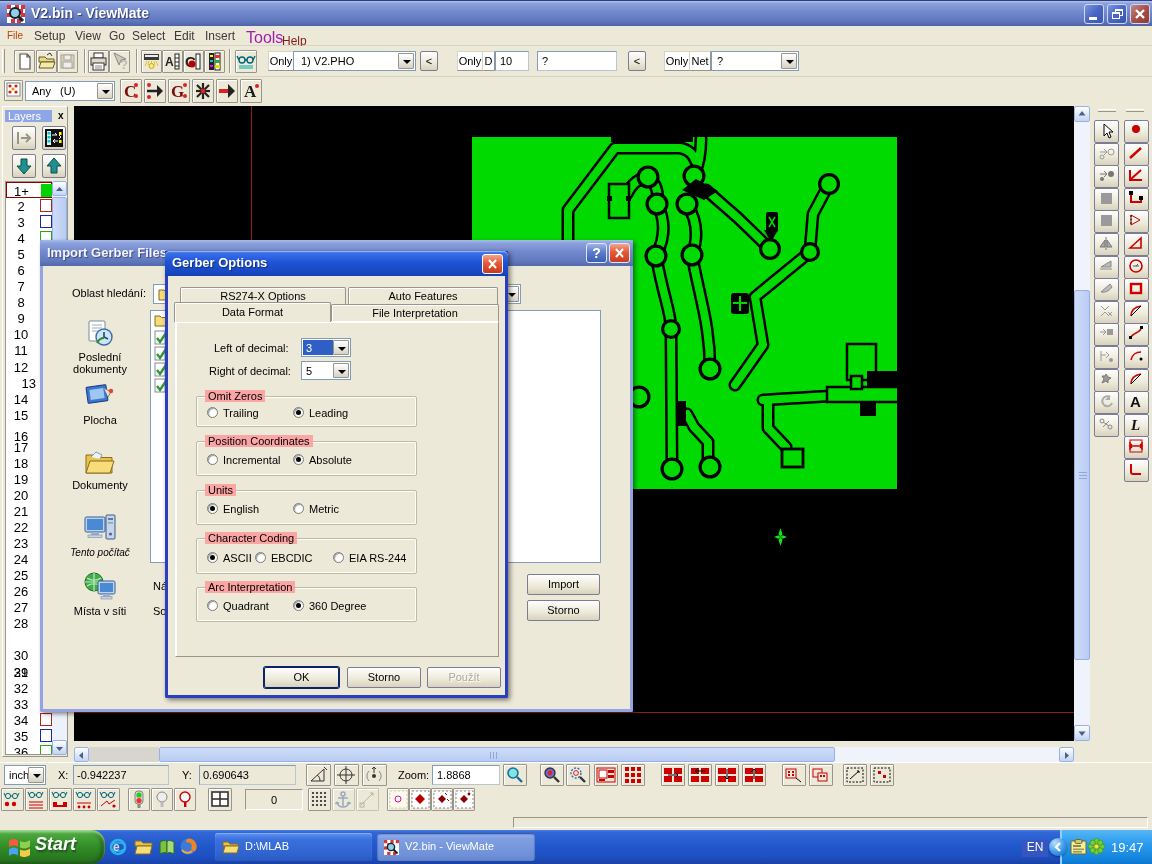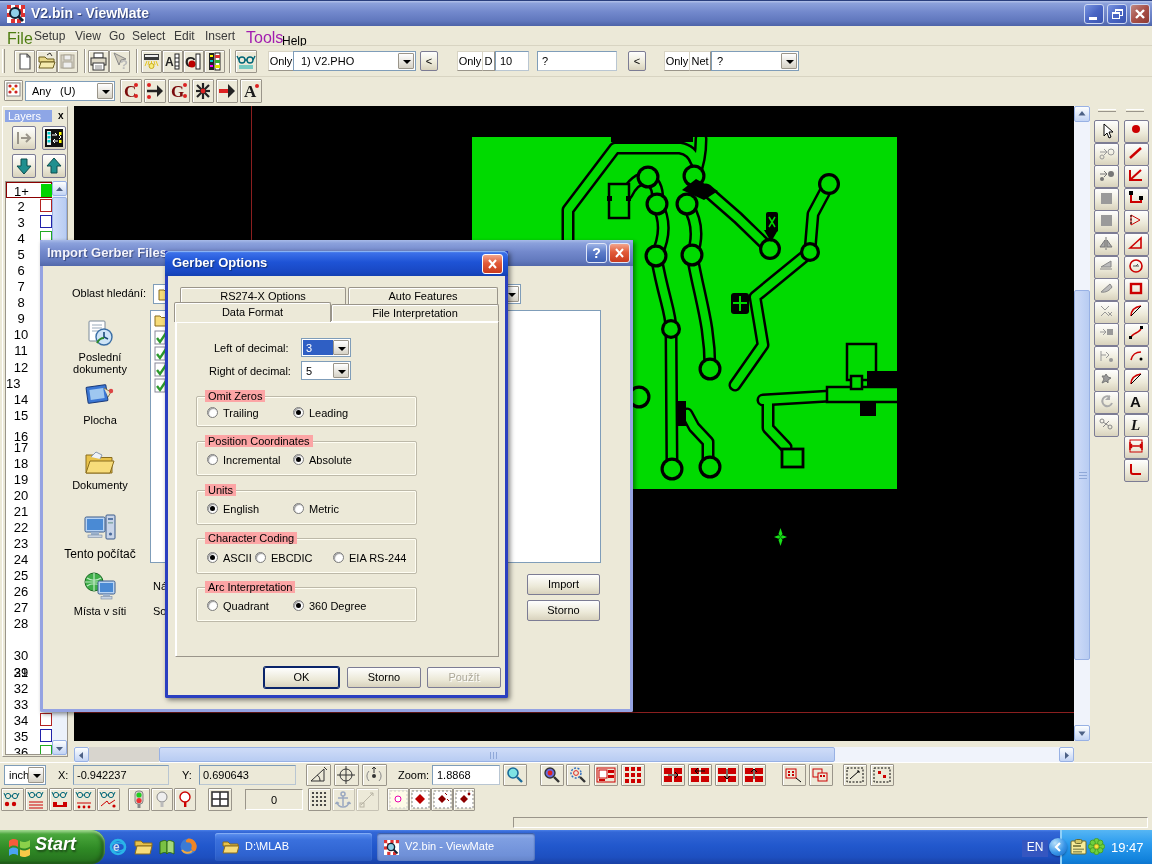--- a/index.html
+++ b/index.html
@@ -44,29 +44,29 @@
   <div class="abs" style="left:1107px;top:3px;width:20px;height:20px;border-radius:3px;background:linear-gradient(135deg,#7a95e0,#4a66c4 50%,#3a54b0);border:1px solid #cdd8f2;">
         <div class="abs" style="left:7px;top:4px;width:8px;height:7px;border:1px solid #fff;border-top-width:2px;"></div>
         <div class="abs" style="left:4px;top:7px;width:8px;height:7px;border:1px solid #fff;border-top-width:2px;background:#4a66c4;"></div>
       </div>
   <div class="abs" style="left:1130px;top:3px;width:20px;height:20px;border-radius:3px;background:linear-gradient(135deg,#c08a84,#a85048 50%,#8e3a32);border:1px solid #cdd8f2;"><svg width="18" height="18" viewBox="0 0 18 18">
           <path d="M5 5l8 8M13 5l-8 8" stroke="#fff" stroke-width="2.4"></path>
         </svg></div>
 </div>
 
 <div class="abs" style="left:0;top:26px;width:1152px;height:20px;background:#ece9d8;border-bottom:1px solid #d8d4c2;">
-  <div class="lbl" style="left:7px;top:4px;font-size:16px;color:#4d7c0f;">File</div>
+  <div class="lbl" style="left:7px;top:4px;font-size:10px;color:#c2410c;">File</div>
   <div class="lbl" style="left:34px;top:3px;font-size:12px;color:#3a3a3a;">Setup</div>
   <div class="lbl" style="left:75px;top:3px;font-size:12px;color:#3a3a3a;">View</div>
   <div class="lbl" style="left:109px;top:3px;font-size:12px;color:#3a3a3a;">Go</div>
   <div class="lbl" style="left:132px;top:3px;font-size:12px;color:#3a3a3a;">Select</div>
   <div class="lbl" style="left:174px;top:3px;font-size:12px;color:#3a3a3a;">Edit</div>
   <div class="lbl" style="left:205px;top:3px;font-size:12px;color:#3a3a3a;">Insert</div>
   <div class="lbl" style="left:246px;top:3px;font-size:16px;color:#a21caf;">Tools</div>
-  <div class="lbl" style="left:282px;top:8px;font-size:12px;color:#000000;">Help</div>
+  <div class="lbl" style="left:282px;top:8px;font-size:12px;color:#7f1d1d;">Help</div>
 </div>
 
 <div class="abs" id="tb1" style="left:0;top:46px;width:1152px;height:31px;background:#ece9d8;border-bottom:1px solid #d8d4c2;">
   <div class="abs" style="left:2px;top:3px;width:3px;height:24px;border-left:1px solid #fff;border-right:1px solid #9a958a;"></div>
 
   <div class="tbtn" style="left:14px;top:4px;width:21px;height:23px;">
     <svg width="19" height="21" viewBox="0 0 19 21">
           <path d="M5 3h7l3 3v12H5z" fill="#fff" stroke="#555" stroke-width="1.2"></path>
           <path d="M12 3v3h3" fill="none" stroke="#555" stroke-width="1.2"></path>
         </svg>
@@ -408,21 +408,21 @@
           </div>
           <div class="abs" style="left:0;top:160px;width:46px;height:16px;">
             <span style="position:absolute;left:0;top:1px;width:30px;text-align:center;font-size:13px;">11</span>
             <span style="position:absolute;left:34px;top:1px;width:12px;height:13px;border:1px solid #b22222;background:#fff;"></span>
           </div>
           <div class="abs" style="left:0;top:177px;width:46px;height:16px;">
             <span style="position:absolute;left:0;top:1px;width:30px;text-align:center;font-size:13px;">12</span>
             <span style="position:absolute;left:34px;top:1px;width:12px;height:13px;border:1px solid #2222aa;background:#fff;"></span>
           </div>
           <div class="abs" style="left:0;top:193px;width:46px;height:16px;">
-            <span style="position:absolute;left:0;top:1px;width:30px;text-align:left;font-size:13px;">13</span>
+            <span style="position:absolute;left:0;top:1px;width:30px;text-align:right;font-size:13px;padding-left:9px;">13</span>
             <span style="position:absolute;left:34px;top:1px;width:12px;height:13px;border:1px solid #22aa22;background:#fff;"></span>
           </div>
           <div class="abs" style="left:0;top:209px;width:46px;height:16px;">
             <span style="position:absolute;left:0;top:1px;width:30px;text-align:center;font-size:13px;">14</span>
             <span style="position:absolute;left:34px;top:1px;width:12px;height:13px;border:1px solid #b22222;background:#fff;"></span>
           </div>
           <div class="abs" style="left:0;top:225px;width:46px;height:16px;">
             <span style="position:absolute;left:0;top:1px;width:30px;text-align:center;font-size:13px;">15</span>
             <span style="position:absolute;left:34px;top:1px;width:12px;height:13px;border:1px solid #2222aa;background:#fff;"></span>
           </div>
@@ -1059,21 +1059,21 @@
     <svg width="34" height="32" viewBox="0 0 34 32">
         <rect x="2" y="4" width="20" height="15" rx="1.5" fill="#b8d4f4" stroke="#3a5a8a"></rect>
         <rect x="4" y="6" width="16" height="11" fill="#4a8ad4"></rect>
         <rect x="8" y="19" width="8" height="3" fill="#9ab0cc"></rect>
         <rect x="5" y="22" width="14" height="2.5" fill="#c8d4e4" stroke="#7a8aa0" stroke-width=".6"></rect>
         <rect x="23" y="2" width="9" height="24" rx="1" fill="#c8d4e8" stroke="#3a5a8a"></rect>
         <rect x="25" y="5" width="5" height="2" fill="#5a7aa8"></rect>
         <rect x="25" y="9" width="5" height="1.6" fill="#8aa"></rect>
         <circle cx="27.5" cy="21" r="1.6" fill="#4a6a9a"></circle>
       </svg>
-    <div style="position:relative;top:-2px;font-size:12px;">Tento počítač</div>
+    <div style="position:relative;top:-2px;font-size:10px;font-style:italic;">Tento počítač</div>
   </div>
   <div class="abs" style="left:18px;top:331px;width:78px;height:58px;text-align:center;">
     <svg width="34" height="32" viewBox="0 0 34 32">
         <circle cx="11" cy="11" r="9" fill="#3fae49" stroke="#1d6b26"></circle>
         <path d="M4 7c4 3 10 3 14 0M4 15c4-3 10-3 14 0M11 2v18M2 11h18" fill="none" stroke="#bfe8c4" stroke-width="1.2"></path>
         <rect x="15" y="10" width="17" height="13" rx="1.5" fill="#b8d4f4" stroke="#3a5a8a"></rect>
         <rect x="17" y="12" width="13" height="9" fill="#4a8ad4"></rect>
         <rect x="20" y="23" width="7" height="2.5" fill="#9ab0cc"></rect>
         <rect x="18" y="25.5" width="11" height="2.5" fill="#c8d4e4" stroke="#7a8aa0" stroke-width=".6"></rect>
       </svg>

